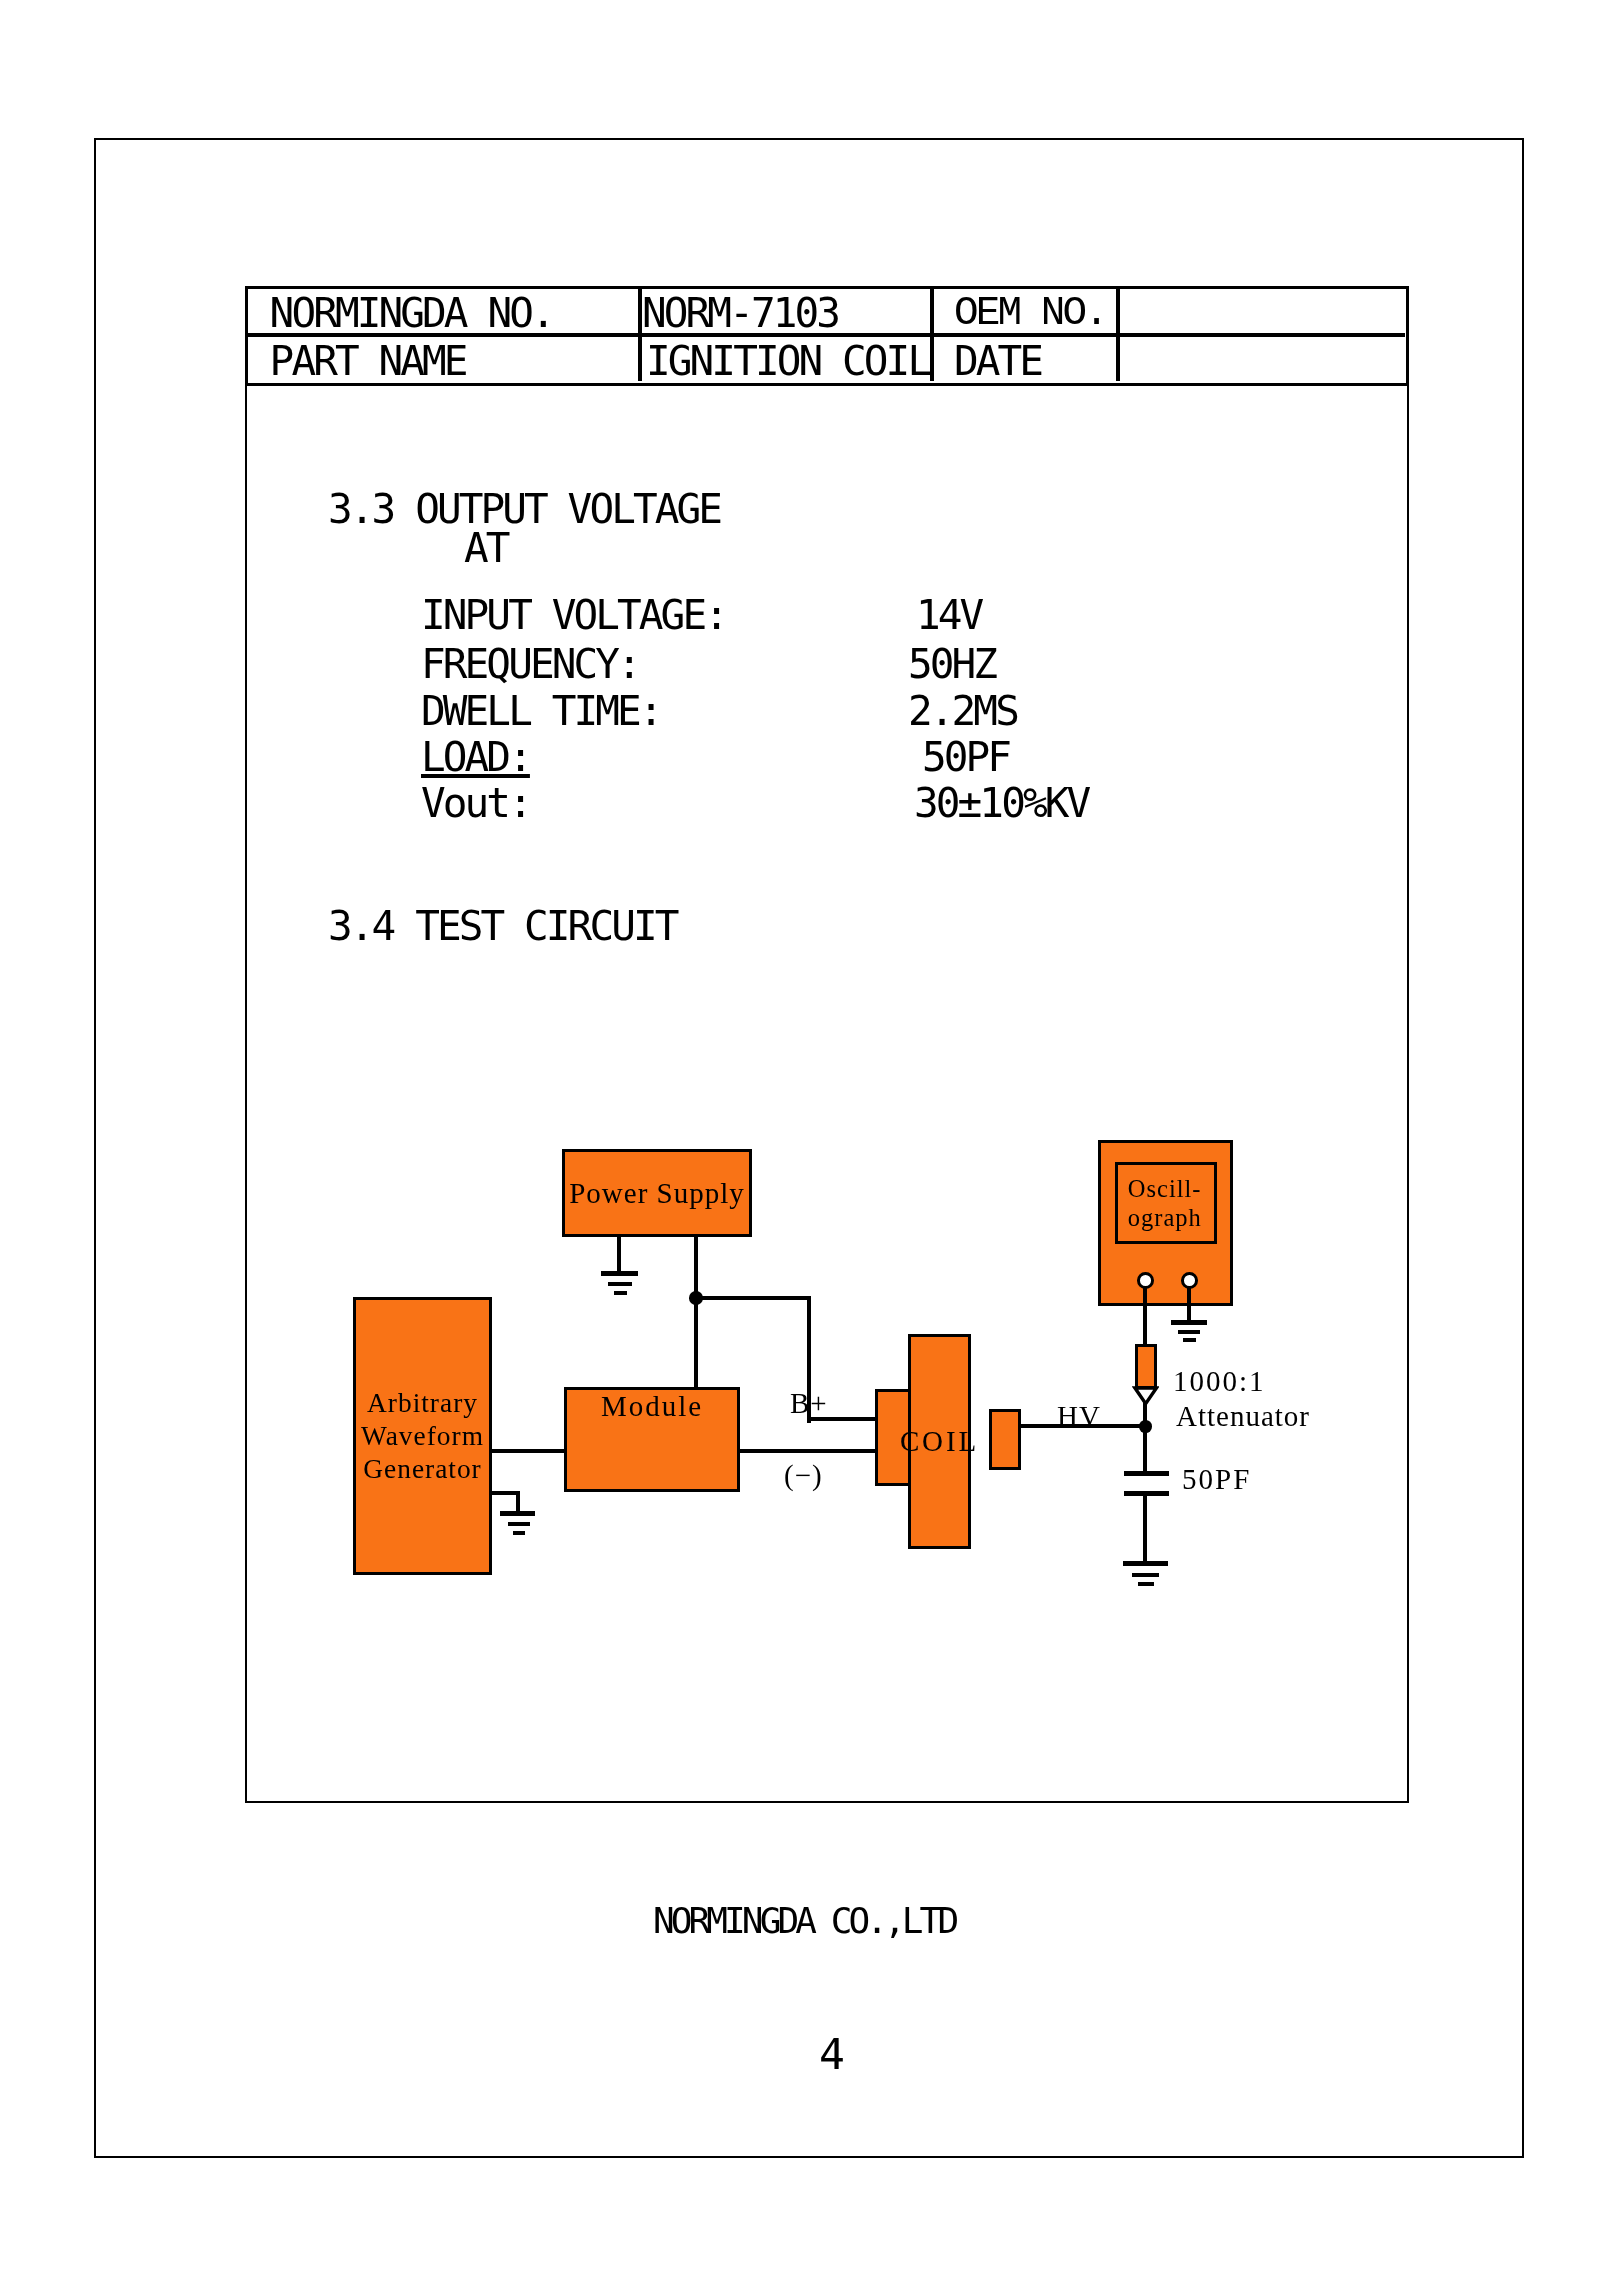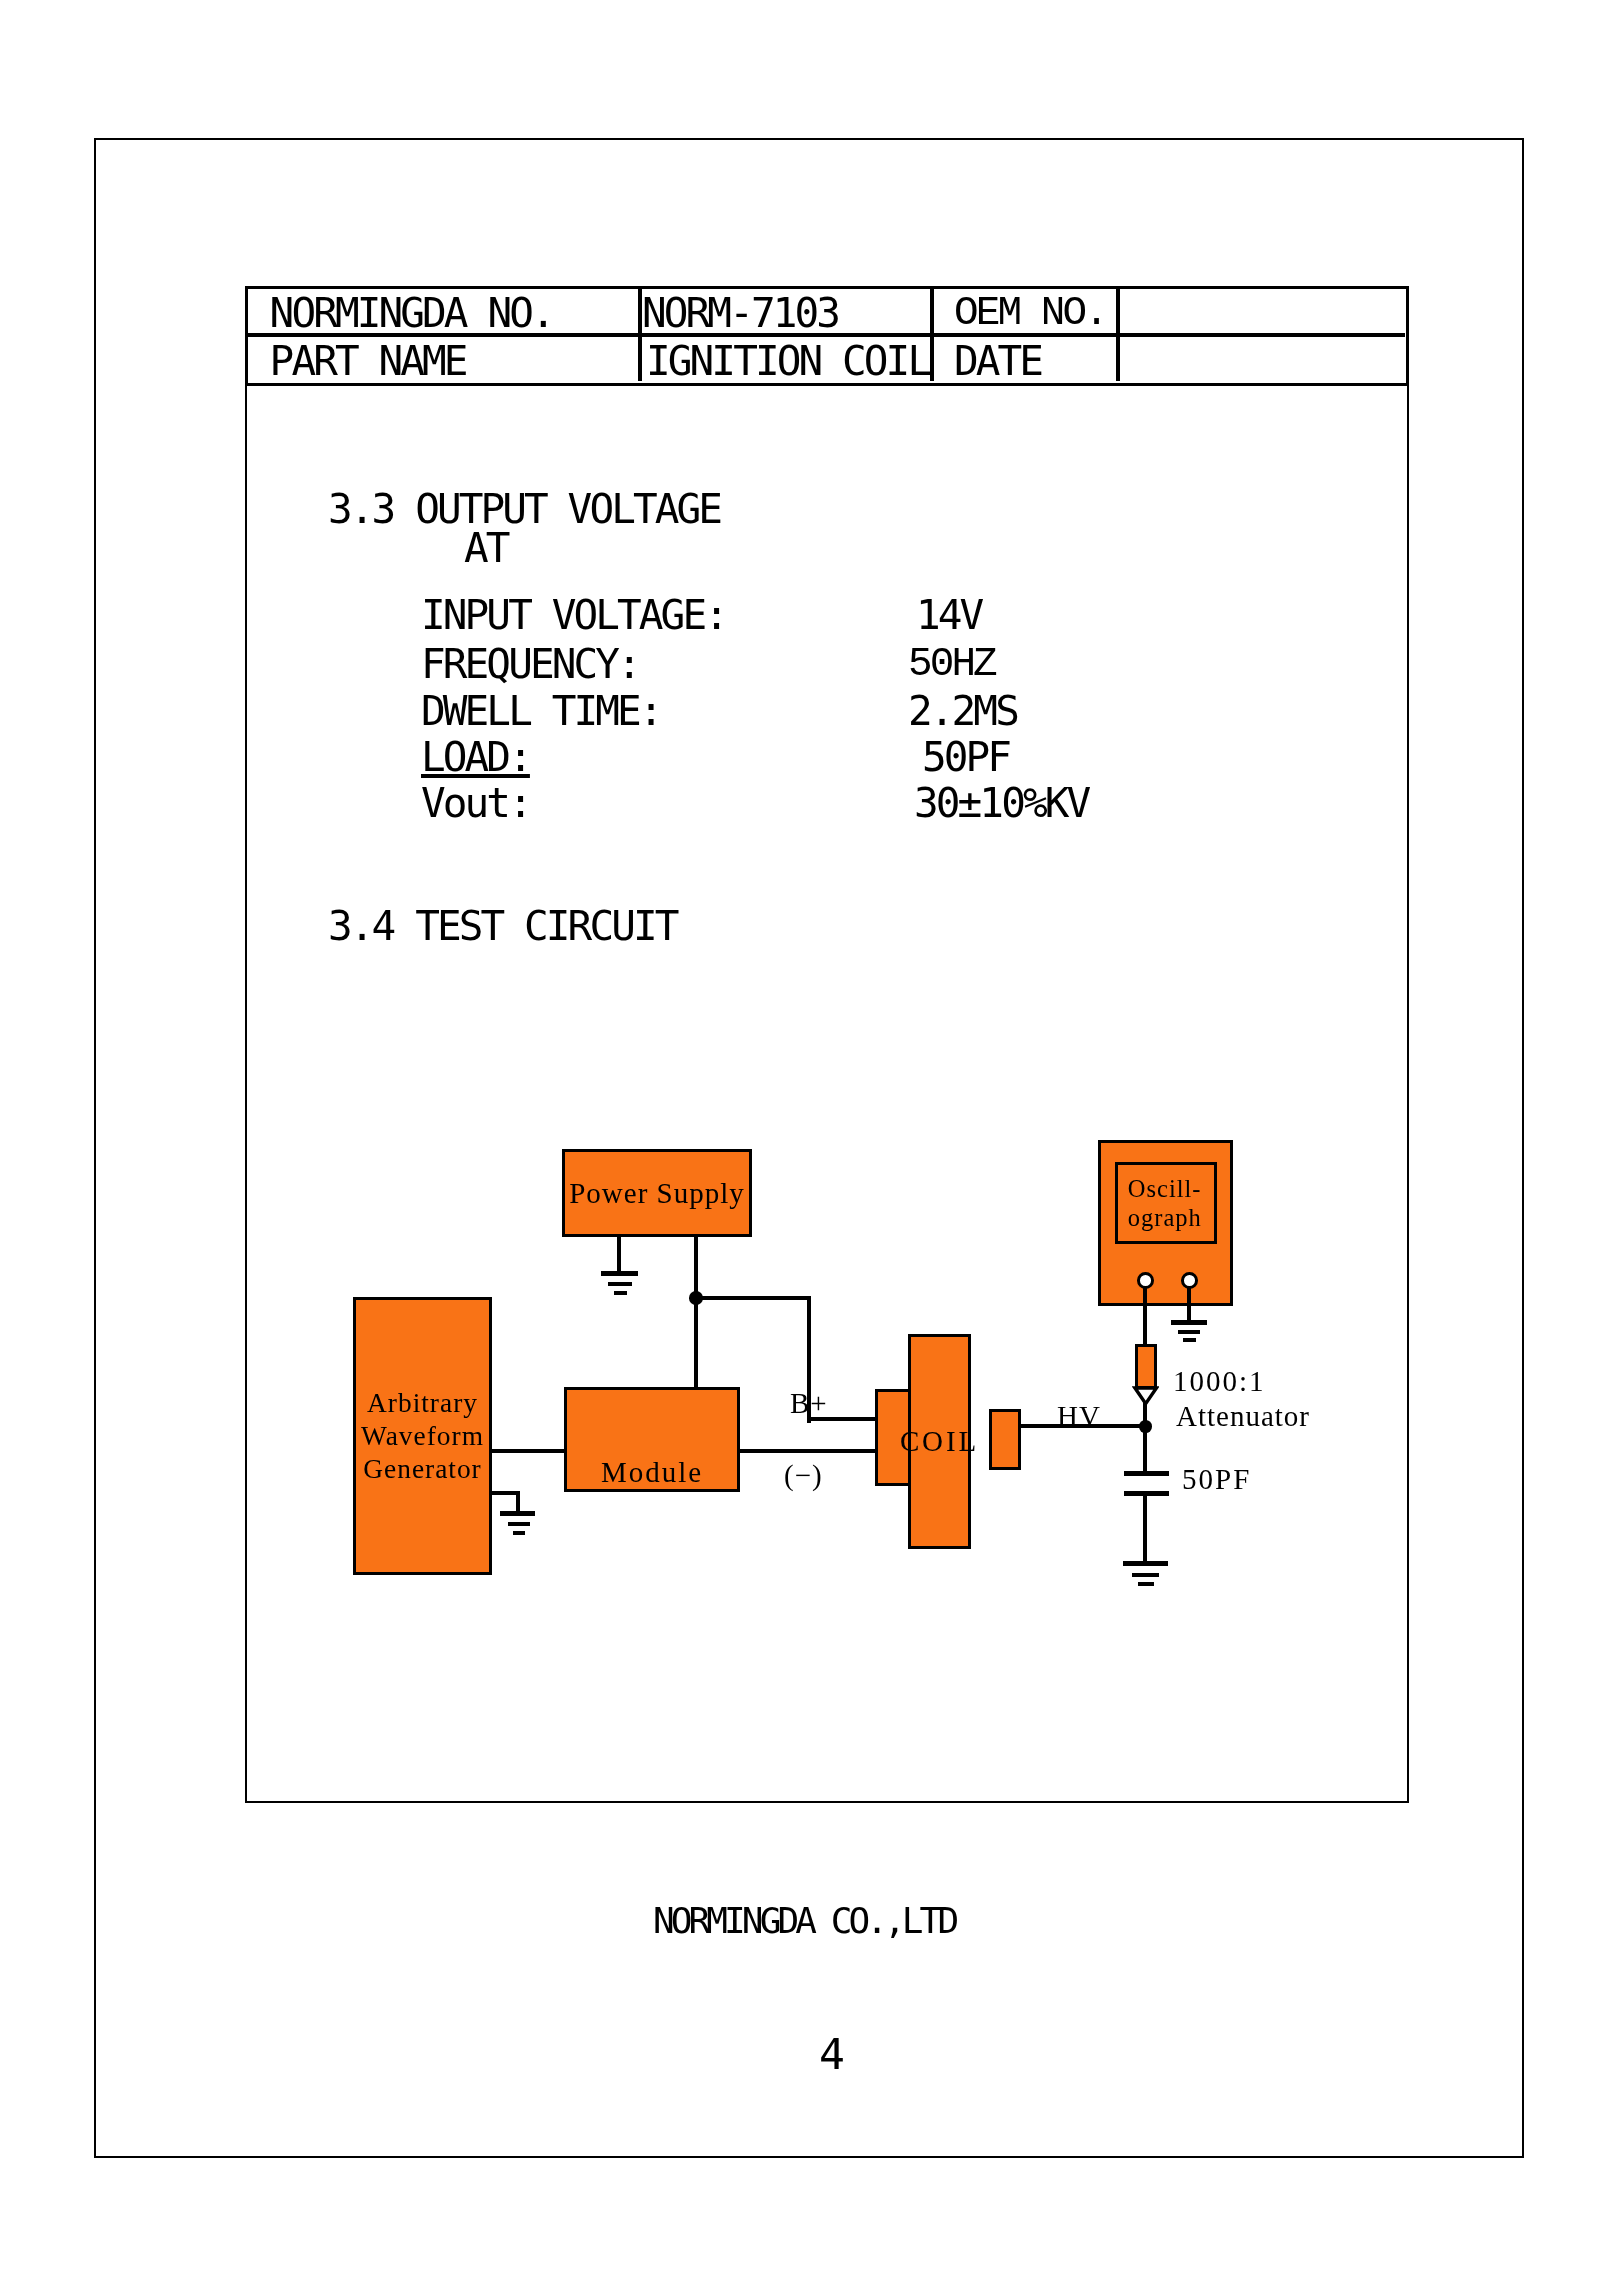--- a/index.html
+++ b/index.html
@@ -49,21 +49,21 @@
 
 <div class="thinbox" style="left:245px;top:383px;width:1164px;height:1420px;"></div>
 
 <div class="heading gothic" style="left:328px;top:486px;">3.3 OUTPUT VOLTAGE</div>
 <div class="heading gothic" style="left:464px;top:525px;">AT</div>
 
 <div class="spec-row gothic" style="left:421px;top:592px;">INPUT VOLTAGE:</div>
 <div class="spec-row gothic" style="left:916px;top:592px;">14V</div>
 
 <div class="spec-row gothic" style="left:421px;top:641px;">FREQUENCY:</div>
-<div class="spec-row gothic" style="left:908px;top:641px;font-family:Liberation Mono, monospace;">50HZ</div>
+<div class="spec-row gothic" style="left:908px;top:641px;">50HZ</div>
 
 <div class="spec-row gothic" style="left:421px;top:688px;">DWELL TIME:</div>
 <div class="spec-row gothic" style="left:908px;top:688px;">2.2MS</div>
 
 <div class="spec-row gothic" style="left:421px;top:734px;text-decoration:underline;">LOAD:</div>
 <div class="spec-row gothic" style="left:922px;top:734px;">50PF</div>
 
 <div class="spec-row gothic" style="left:421px;top:780px;">Vout:</div>
 <div class="spec-row gothic" style="left:914px;top:780px;">30±10%KV</div>
 
@@ -109,21 +109,21 @@
   <div class="dbox" style="left:562px;top:1149px;width:190px;height:88px;display:flex;align-items:center;justify-content:center;">
     <span class="serif" style="font-size:29px;">Power Supply</span>
   </div>
 
   <div class="dbox" style="left:353px;top:1297px;width:139px;height:278px;display:flex;flex-direction:column;align-items:center;justify-content:center;">
     <span class="serif" style="font-size:27.4px;line-height:33px;">Arbitrary</span>
     <span class="serif" style="font-size:27.4px;line-height:33px;">Waveform</span>
     <span class="serif" style="font-size:27.4px;line-height:33px;">Generator</span>
   </div>
 
-  <div class="dbox" style="left:564px;top:1387px;width:176px;height:105px;display:flex;align-items:flex-end;justify-content:center;">
+  <div class="dbox" style="left:564px;top:1387px;width:176px;height:105px;display:flex;align-items:flex-start;justify-content:center;">
     <span class="serif" style="font-size:29px;letter-spacing:2px;">Module</span>
   </div>
 
   <div class="dbox" style="left:875px;top:1389px;width:36px;height:97px;"></div>
   <div class="dbox" style="left:989px;top:1409px;width:32px;height:61px;"></div>
   <div class="dbox" style="left:908px;top:1334px;width:63px;height:215px;display:flex;align-items:center;justify-content:center;">
     <span class="serif" style="font-size:29px;letter-spacing:2.9px;">COIL</span>
   </div>
 
   <div class="dbox" style="left:1098px;top:1140px;width:135px;height:166px;"></div>

